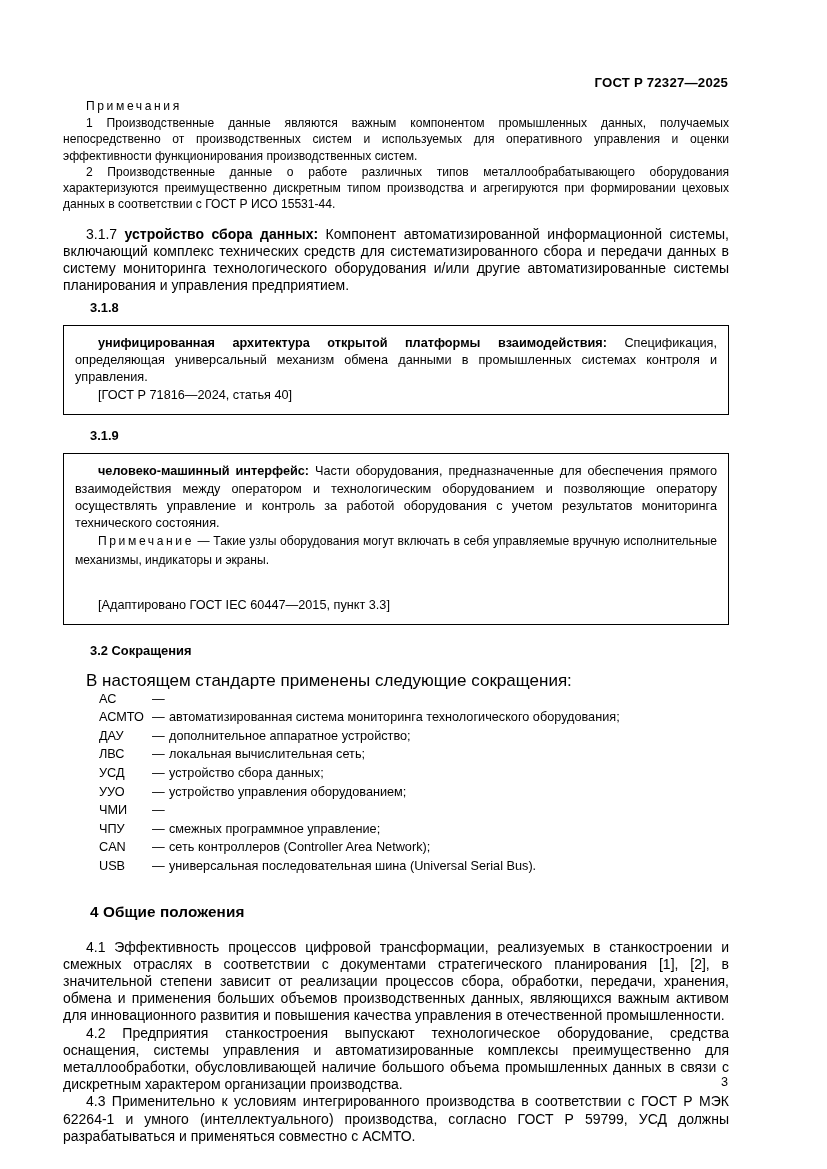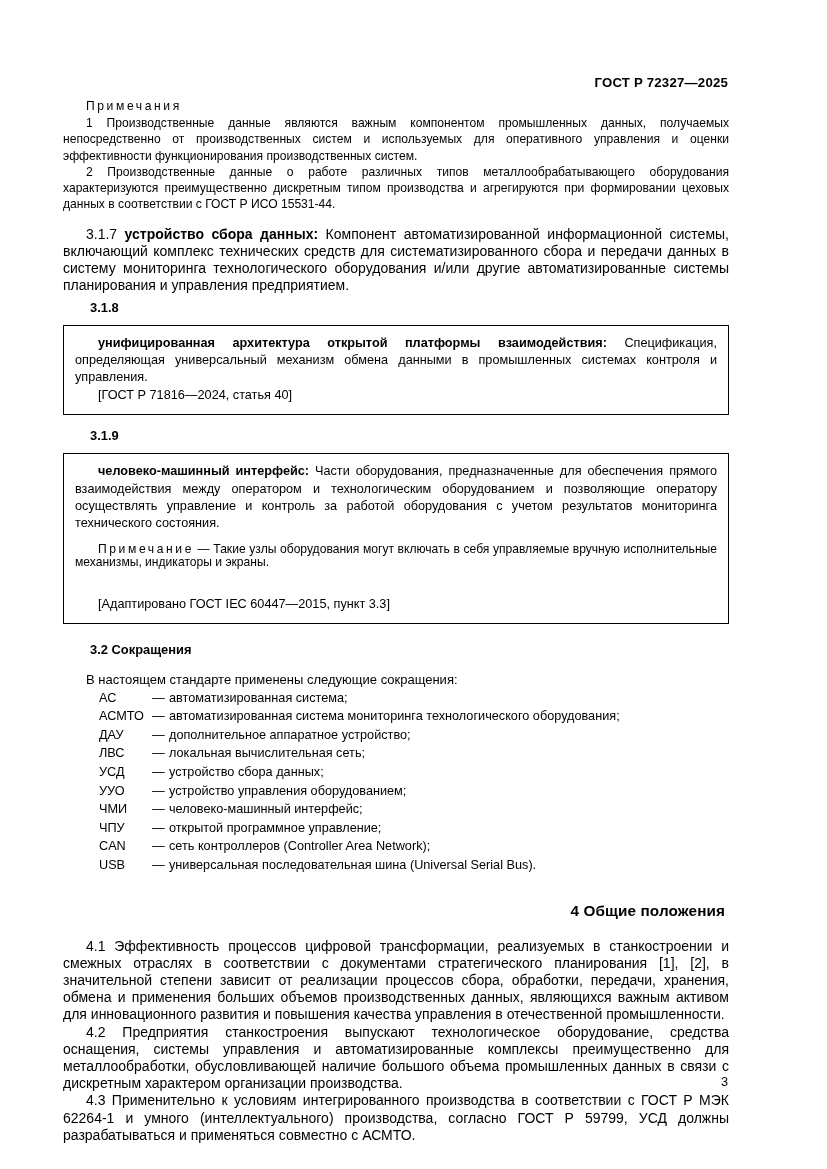--- a/index.html
+++ b/index.html
@@ -84,23 +84,22 @@
     padding: 9px 11px 10px 11px;
     box-sizing: border-box;
   }
   .def-box p { font-size: 12.7px; }
   .def-box .src {
     text-indent: 23px;
     margin-top: 1px;
   }
   .def-box .boxnote {
     font-size: 12.1px;
-    line-height: 13px;
-    text-indent: 23px;
-    margin-top: 11px;
+    line-height: 19px;
+    text-indent: 23px;
     text-align: justify;
   }
   .def-box .src-last {
     text-indent: 23px;
     margin-top: 27px;
   }
 
   
   h2, h3 {
     margin: 4px;
@@ -109,27 +108,26 @@
   h3.sub-head {
     font-size: 12.9px;
     line-height: 18px;
     text-indent: 23px;
   }
   h2.main-head {
     font-size: 15.3px;
     line-height: 22px;
     text-indent: 23px;
     letter-spacing: 0.1px;
-    text-align: right;
   }
 
   
   .abbr-intro {
     text-indent: 23px;
-    font-size: 13px;
+    font-size: 17px;
     line-height: 17.2px;
   }
   .abbr-list {
     margin: 0;
     padding: 0;
     list-style: none;
   }
   .abbr-row {
     display: flex;
     font-size: 12.7px;
@@ -202,21 +200,20 @@
     <h3 class="sub-head">3.2  Сокращения</h3>
 
     <div class="gap-md"></div>
 
     <p class="abbr-intro">В настоящем стандарте применены следующие сокращения:</p>
 
     <ul class="abbr-list">
       <li class="abbr-row">
         <span class="abbr-key">АС</span>
         <span class="abbr-dash">—</span>
-        <span class="abbr-val">автоматизированная система;</span>
       </li>
       <li class="abbr-row">
         <span class="abbr-key">АСМТО</span>
         <span class="abbr-dash">—</span>
         <span class="abbr-val">автоматизированная система мониторинга технологического оборудования;</span>
       </li>
       <li class="abbr-row">
         <span class="abbr-key">ДАУ</span>
         <span class="abbr-dash">—</span>
         <span class="abbr-val">дополнительное аппаратное устройство;</span>
@@ -232,26 +229,25 @@
         <span class="abbr-val">устройство сбора данных;</span>
       </li>
       <li class="abbr-row">
         <span class="abbr-key">УУО</span>
         <span class="abbr-dash">—</span>
         <span class="abbr-val">устройство управления оборудованием;</span>
       </li>
       <li class="abbr-row">
         <span class="abbr-key">ЧМИ</span>
         <span class="abbr-dash">—</span>
-        <span class="abbr-val">человеко-машинный интерфейс;</span>
       </li>
       <li class="abbr-row">
         <span class="abbr-key">ЧПУ</span>
         <span class="abbr-dash">—</span>
-        <span class="abbr-val">открытой программное управление;</span>
+        <span class="abbr-val">смежных программное управление;</span>
       </li>
       <li class="abbr-row">
         <span class="abbr-key">CAN</span>
         <span class="abbr-dash">—</span>
         <span class="abbr-val">сеть контроллеров (Controller Area Network);</span>
       </li>
       <li class="abbr-row">
         <span class="abbr-key">USB</span>
         <span class="abbr-dash">—</span>
         <span class="abbr-val">универсальная последовательная шина (Universal Serial Bus).</span>

